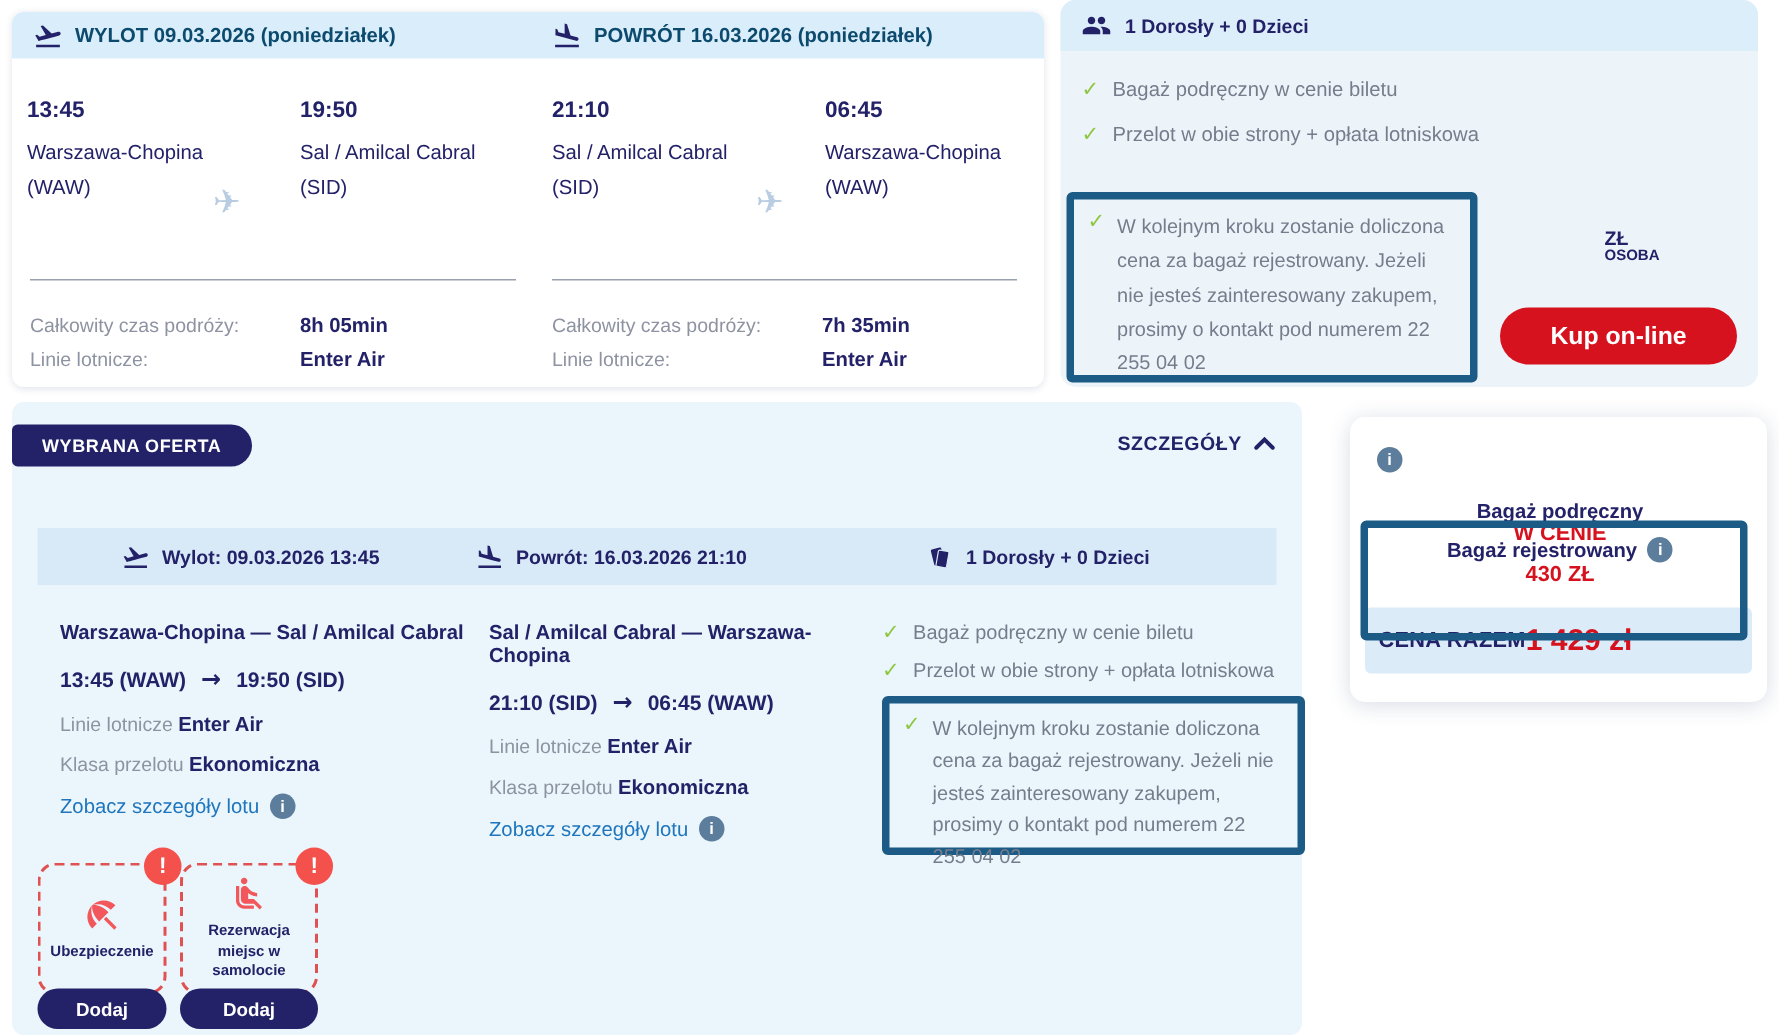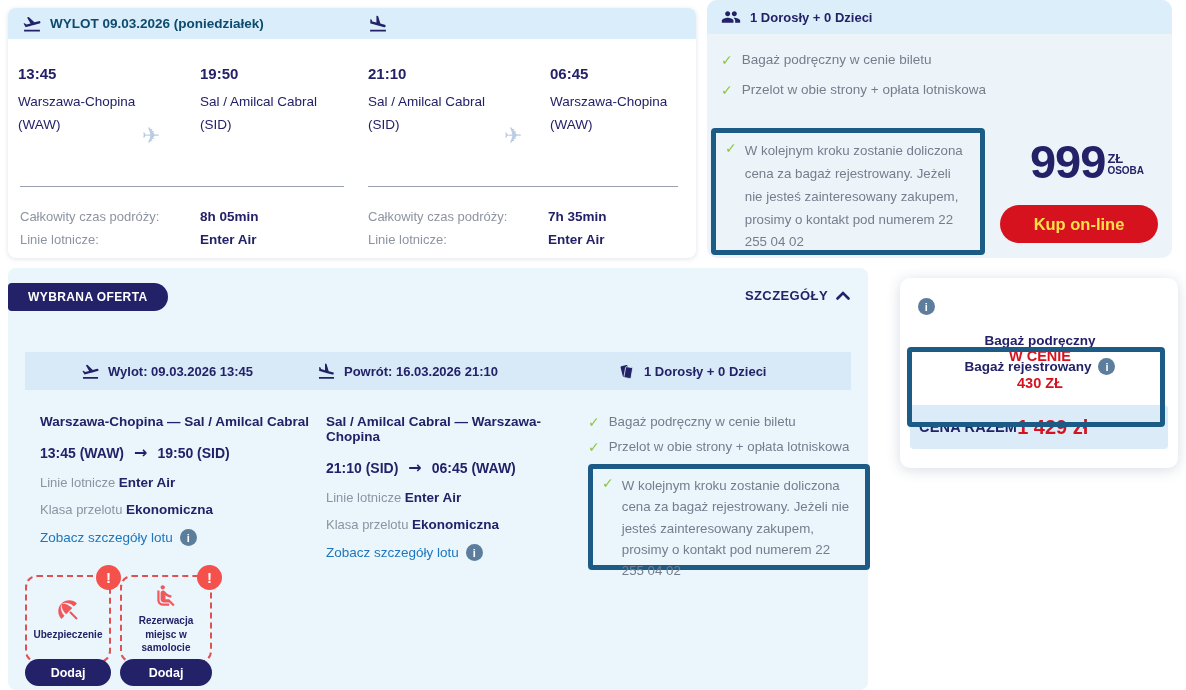--- a/index.html
+++ b/index.html
@@ -43,21 +43,21 @@
   .check { color:#8dc63f; font-weight:bold; font-size:14px; }
   .hl-box { border:5px solid #1b5b86; border-radius:4px; background:transparent; }
   .box1 { position:absolute; left:4px; top:128px; width:274px; height:127px; padding:7px 9px; display:flex; gap:8px; }
   .notice-text { font-size:13.3px; color:#757d8d; line-height:1.72; }
   .price-wrap { position:absolute; left:300px; top:138px; width:160px; display:flex; align-items:flex-start; justify-content:center; }
   .price-big { font-size:47px; font-weight:bold; color:#232168; line-height:1; letter-spacing:-1px; }
   .price-unit { margin-left:2px; margin-top:14px; line-height:1.05; }
   .price-cur { font-size:13px; font-weight:bold; }
   .price-per { font-size:10px; font-weight:bold; }
   .buy-btn { position:absolute; left:293px; top:205px; width:158px; height:38px; background:#d6121f; border:none;
-             border-radius:19px; color:#fde047; font-weight:bold; font-size:16.5px; font-family:inherit; cursor:pointer; }
+             border-radius:19px; color:#ffffff; font-weight:bold; font-size:16.5px; font-family:inherit; cursor:pointer; }
 
   
   .panel-bottom { position:absolute; left:8px; top:268px; width:860px; height:422px; background:#eaf6fc; border-radius:8px; }
   .offer-badge { position:absolute; left:0; top:15px; height:28px; padding:0 20px; background:#232168; color:#fff;
                  font-weight:bold; font-size:12px; letter-spacing:.4px; display:flex; align-items:center;
                  border-radius:4px 15px 15px 4px; }
   .details-toggle { position:absolute; right:18px; top:20px; display:flex; align-items:center; gap:8px;
                     font-weight:bold; font-size:13px; letter-spacing:.4px; color:#232168; cursor:pointer; }
   .inner-bar { position:absolute; left:17px; right:17px; top:84px; height:38px; background:#d8eaf7; }
   .bar-item { position:absolute; top:0; height:38px; display:flex; align-items:center; gap:8px; font-weight:bold; font-size:13px; }
@@ -116,20 +116,21 @@
       <div class="hdr hdr1">
         <svg class="ico" viewBox="0 0 24 24">
             <path d="M2.5 19h19v2h-19v-2zm19.57-9.36c-.21-.8-1.04-1.28-1.84-1.06L14.92 10 8.03 3.57 6.1 4.08l4.13 7.17-4.98 1.34-1.97-1.54-1.45.39 2.59 4.49s7.12-1.9 16.57-4.43c.81-.23 1.28-1.05 1.08-1.86z"></path>
           </svg>
         <span>WYLOT 09.03.2026 (poniedziałek)</span>
       </div>
       <div class="hdr hdr2">
         <svg class="ico" viewBox="0 0 24 24">
             <path d="M2.5 19h19v2h-19v-2zm7.18-5.73l4.35 1.16 5.31 1.42c.8.21 1.62-.26 1.84-1.06.21-.8-.26-1.62-1.06-1.84l-5.31-1.42-2.76-9.02-1.93-.5v8.28L5.15 8.95l-.93-2.32-1.45-.39v5.17l1.6.43 5.31 1.43z"></path>
           </svg>
+        <span>POWRÓT 16.03.2026 (poniedziałek)</span>
       </div>
     </div>
 
     <div class="seg seg1">
       <div class="ep dep">
         <div class="t">13:45</div>
         <div class="c">Warszawa-Chopina</div>
         <div class="c">(WAW)</div>
       </div>
       <span class="plane glyph">✈</span>
@@ -190,21 +191,20 @@
     </div>
     <div class="feat" style="top:80px;">
       <span class="check glyph">✓</span>
       <span>Przelot w obie strony + opłata lotniskowa</span>
     </div>
     <div class="hl-box box1">
       <span class="check glyph">✓</span>
       <span class="notice-text">W kolejnym kroku zostanie doliczona cena za bagaż rejestrowany. Jeżeli nie jesteś zainteresowany zakupem, prosimy o kontakt pod numerem 22 255 04 02</span>
     </div>
     <div class="price-wrap">
-      <span class="price-big">999</span>
       <span class="price-unit">
         <div class="price-cur">ZŁ</div>
         <div class="price-per">OSOBA</div>
       </span>
     </div>
     <button class="buy-btn">Kup on-line</button>
   </section>
 
   <section class="panel-bottom">
     <div class="offer-badge">WYBRANA OFERTA</div>

